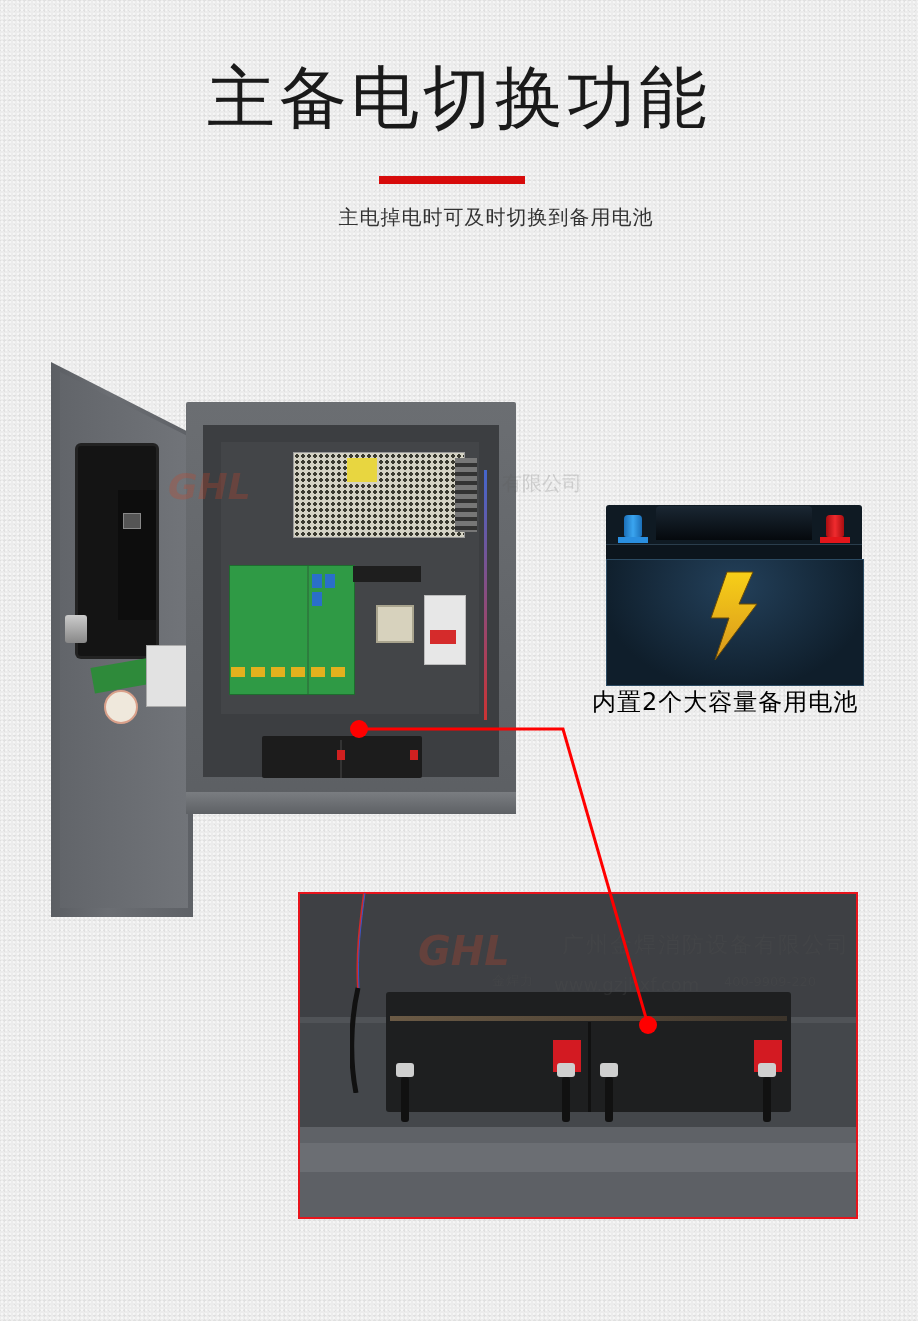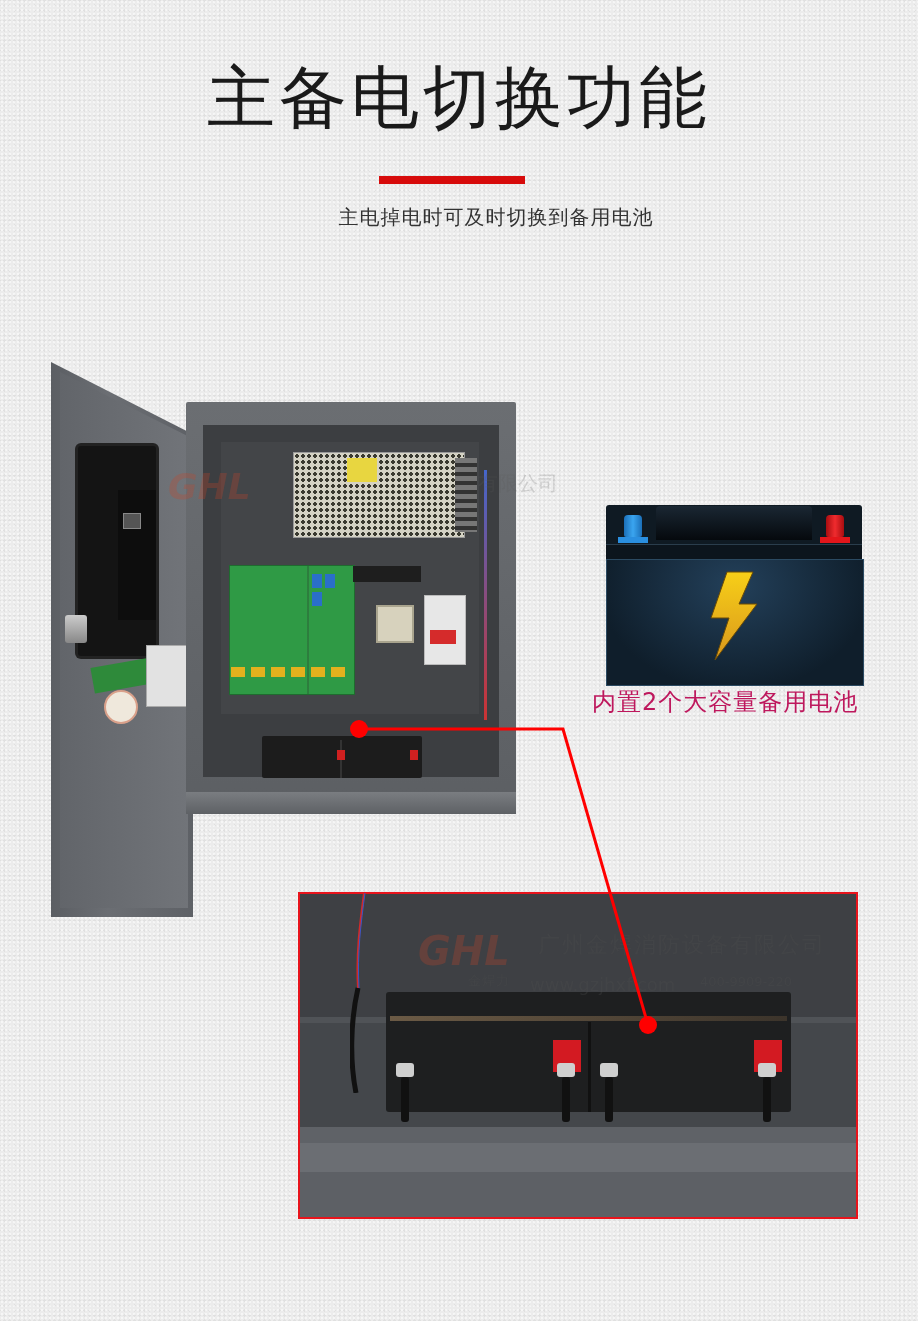--- a/index.html
+++ b/index.html
@@ -57,32 +57,32 @@
   svg.connector{left:0;top:0;width:918px;height:1321px;pointer-events:none;}
   .bicon-lid{left:606px;top:505px;width:256px;height:40px;background:#0f1a23;border-radius:3px 3px 0 0;}
   .bicon-top{left:656px;top:506px;width:156px;height:34px;background:linear-gradient(#1a2733,#05090d);border-radius:4px 4px 0 0;}
   .bicon-body{left:606px;top:559px;width:256px;height:125px;background:radial-gradient(ellipse at 50% 20%,#23405a,#0f1e2b 75%);border:1px solid #2b4a62;}
   .bicon-band{left:606px;top:544px;width:256px;height:16px;background:#0c151d;border-top:1px solid #2a3d4c;}
   .post-neg{left:618px;top:515px;width:30px;height:30px;}
   .post-pos{left:820px;top:515px;width:30px;height:30px;}
   .post-cap{position:absolute;left:6px;top:0;width:18px;height:22px;border-radius:4px 4px 2px 2px;}
   .post-base{position:absolute;left:0;top:22px;width:30px;height:6px;}
   .bolt{left:709px;top:570px;width:52px;height:92px;}
-  .bicon-caption{left:592px;top:686px;width:300px;font-size:24px;color:#be185d;letter-spacing:1px;}
+  .bicon-caption{left:592px;top:686px;width:300px;font-size:24px;color:#000000;letter-spacing:1px;}
 
   
   .detail{left:298px;top:892px;width:560px;height:327px;border:2px solid #e8141c;background:linear-gradient(#3e4044 0 38%,#505357 38% 40%,#44474b 40% 72%,#5f6267 72% 77%,#6b6e73 77% 86%,#5d6065 86%);overflow:hidden;box-sizing:border-box;}
   .d-batt{left:386px;top:992px;width:405px;height:120px;background:#1e1f20;border-radius:3px;}
   .d-batt-edge{left:390px;top:1016px;width:397px;height:5px;background:linear-gradient(90deg,#6b5a45,#3c342b);}
   .d-batt-div{left:588px;top:1022px;width:3px;height:90px;background:#111;}
   .d-term-red{width:28px;height:32px;background:#d31a22;}
   .d-post{width:18px;height:14px;background:#cfcfcf;border-radius:3px;}
   .d-cable{width:8px;height:45px;background:#111;border-radius:3px;}
   .d-wire{left:350px;top:893px;width:16px;height:200px;}
-  .wm{color:rgba(80,80,80,.28);font-weight:normal;}
+  .wm{color:rgba(80,80,80,.28);font-weight:normal;padding-left:24px;}
   .wm-logo{color:rgba(200,70,40,.28);font-style:italic;font-weight:bold;font-family:"DejaVu Sans",sans-serif;}
 </style>
 </head>
 <body>
 
 <div class="abs title">主备电切换功能</div>
 <div class="abs rule"></div>
 <div class="abs subtitle">主电掉电时可及时切换到备用电池</div>
 
 <div>

